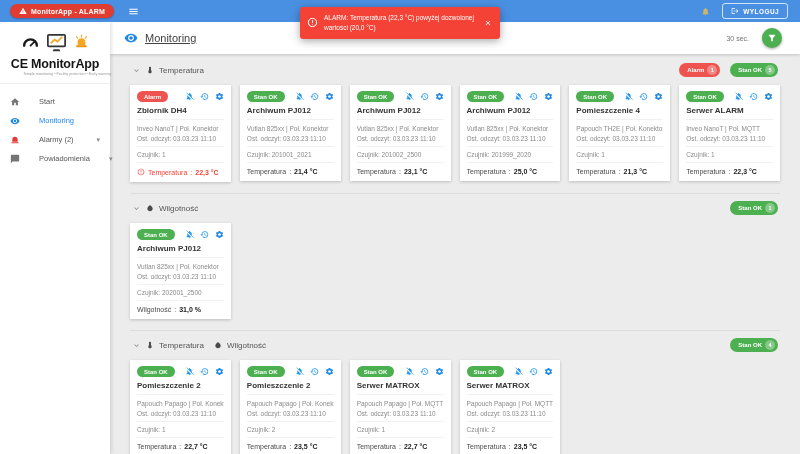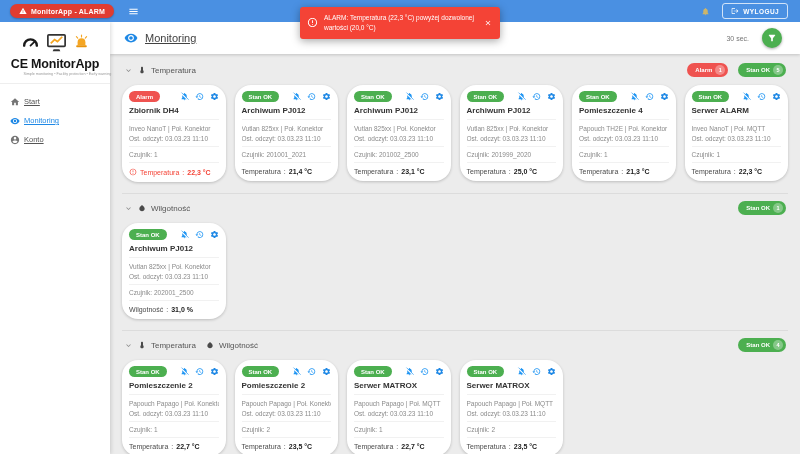--- a/index.html
+++ b/index.html
@@ -53,43 +53,43 @@
     width: 110px; flex: 0 0 110px; background: #fff;
     box-shadow: 1px 0 4px rgba(0,0,0,.15); z-index: 3;
     display: flex; flex-direction: column;
   }
   .logo { padding: 7px 4px 5px; text-align: center; border-bottom: 1px solid #eee; }
   .logo-icons { display: flex; justify-content: center; align-items: center; gap: 5px; height: 26px; }
   .brand { font-size: 12.5px; font-weight: bold; color: #151515; margin-top: 2px; letter-spacing: -.2px; }
   .tagline { font-size: 6px; color: #9a9a9a; white-space: nowrap; transform: scale(.62); transform-origin: center top; margin-top: 1px; }
   .nav { padding-top: 8px; }
   .nav-item {
-    display: flex; align-items: center; gap: 4px; padding: 0 10px;
-    height: 19px; font-size: 7.5px; color: #555; cursor: pointer; text-decoration: underline;
+    display: flex; align-items: center; gap: 19px; padding: 0 10px;
+    height: 19px; font-size: 7.5px; color: #555; cursor: pointer;
   }
   .nav-item.active { color: var(--accent-blue, #1e88e5); }
   .nav-label { white-space: nowrap; }
   .nav-caret { margin-left: auto; color: #8a8a8a; font-size: 7px; }
 
   
   .main { flex: 1; display: flex; flex-direction: column; min-width: 0; }
   .main-header {
     background: #fff; height: 32px; flex: 0 0 32px;
     display: flex; align-items: center; gap: 7px; padding: 0 14px;
     box-shadow: 0 1px 3px rgba(0,0,0,.18); z-index: 2;
   }
   .main-title { font-size: 11px; font-weight: 500; color: #424242; text-decoration: underline; }
   .refresh-label { margin-left: auto; font-size: 7px; color: #757575; }
   .filter-btn {
     width: 20px; height: 20px; border-radius: 50%; border: none; cursor: pointer;
     background: var(--ok-green, #4caf50); display: flex; align-items: center; justify-content: center;
     box-shadow: 0 1px 3px rgba(0,0,0,.35); margin: 0 4px 0 6px;
   }
 
-  .content { flex: 1; padding: 2px 12px 0; overflow: hidden; }
+  .content { flex: 1; padding: 2px 20px 0; overflow: hidden; }
 
   
   .section + .section { border-top: 1px solid #dcdcdc; }
   .section-header { display: flex; align-items: center; gap: 5px; padding: 7px 2px 6px; cursor: pointer; }
   .section-label { font-size: 8px; color: #555; margin-right: 5px; }
   .flex-spacer { flex: 1; }
   .badge {
     display: inline-flex; align-items: center; gap: 3px;
     border-radius: 9px; padding: 2px 3px 2px 8px; color: #fff;
     font-size: 6px; font-weight: bold; margin-left: 5px;
@@ -99,21 +99,21 @@
   .badge-count {
     background: rgba(255,255,255,.32); border-radius: 50%;
     width: 10px; height: 10px; display: inline-flex; align-items: center; justify-content: center;
     font-size: 5.5px;
   }
 
   .grid { display: grid; grid-template-columns: repeat(6, 1fr); gap: 9px; margin: 2px 0 11px; }
 
   
   .card {
-    background: #fff; border-radius: 16px; box-shadow: 0 1px 3px rgba(0,0,0,.2);
+    background: #fff; border-radius: 0; box-shadow: 0 1px 3px rgba(0,0,0,.2);
     padding: 6px 7px 1px; align-self: start; overflow: hidden;
   }
   .card-top { display: flex; align-items: center; justify-content: space-between; margin-bottom: 4px; }
   .status-pill { font-size: 6px; font-weight: bold; color: #fff; padding: 2.5px 7px; border-radius: 8px; }
   .pill-alarm { background: #ef5350; }
   .pill-ok { background: var(--ok-green, #4caf50); }
   .card-actions { display: inline-flex; gap: 6px; align-items: center; }
   .icon-btn { display: inline-flex; cursor: pointer; }
   .icn { display: inline-flex; }
   .card-title { font-size: 8px; font-weight: bold; color: #333; margin: 1px 0 4px; white-space: nowrap; }
@@ -219,24 +219,34 @@
             <span class="icn">
               <svg width="10" height="10" viewBox="0 0 24 24">
                 <path fill="#1e88e5" d="M12 4.5C7 4.5 2.73 7.61 1 12c1.73 4.39 6 7.5 11 7.5s9.27-3.11 11-7.5c-1.73-4.39-6-7.5-11-7.5zM12 17c-2.76 0-5-2.24-5-5s2.24-5 5-5 5 2.24 5 5-2.24 5-5 5zm0-8c-1.66 0-3 1.34-3 3s1.34 3 3 3 3-1.34 3-3-1.34-3-3-3z"></path>
               </svg>
             </span>
             <span class="nav-label">Monitoring</span>
           </div>
           <div class="nav-item">
             <span class="icn">
               <svg width="10" height="10" viewBox="0 0 24 24">
-                <path fill="#757575" d="M12 2C6.48 2 2 6.48 2 12s4.48 10 10 10 10-4.48 10-10S17.52 2 12 2zm0 3c1.66 0 3 1.34 3 3s-1.34 3-3 3-3-1.34-3-3 1.34-3 3-3zm0 14.2c-2.5 0-4.71-1.28-6-3.22.03-1.99 4-3.08 6-3.08 1.99 0 5.97 1.09 6 3.08-1.29 1.94-3.5 3.22-6 3.22z"></path>
+                <path fill="#e53935" d="M12 4c-3.6 0-6.5 2.9-6.5 6.5V16h13v-5.5C18.5 6.9 15.6 4 12 4zM3.5 17.5h17V20h-17z"></path>
               </svg>
             </span>
-            <span class="nav-label">Konto</span>
+            <span class="nav-label">Alarmy (2)</span>
+            <span class="nav-caret">▾</span>
+          </div>
+          <div class="nav-item">
+            <span class="icn">
+              <svg width="10" height="10" viewBox="0 0 24 24">
+                <path fill="#757575" d="M20 2H4c-1.1 0-2 .9-2 2v18l4-4h14c1.1 0 2-.9 2-2V4c0-1.1-.9-2-2-2z"></path>
+              </svg>
+            </span>
+            <span class="nav-label">Powiadomienia</span>
+            <span class="nav-caret">▾</span>
           </div>
         </nav>
     </aside>
 
     <main class="main">
       <div class="main-header">
         <span class="icn">
             <svg width="14" height="14" viewBox="0 0 24 24">
               <path fill="#1e88e5" d="M12 4.5C7 4.5 2.73 7.61 1 12c1.73 4.39 6 7.5 11 7.5s9.27-3.11 11-7.5c-1.73-4.39-6-7.5-11-7.5zM12 17c-2.76 0-5-2.24-5-5s2.24-5 5-5 5 2.24 5 5-2.24 5-5 5zm0-8c-1.66 0-3 1.34-3 3s1.34 3 3 3 3-1.34 3-3-1.34-3-3-3z"></path>
             </svg>

